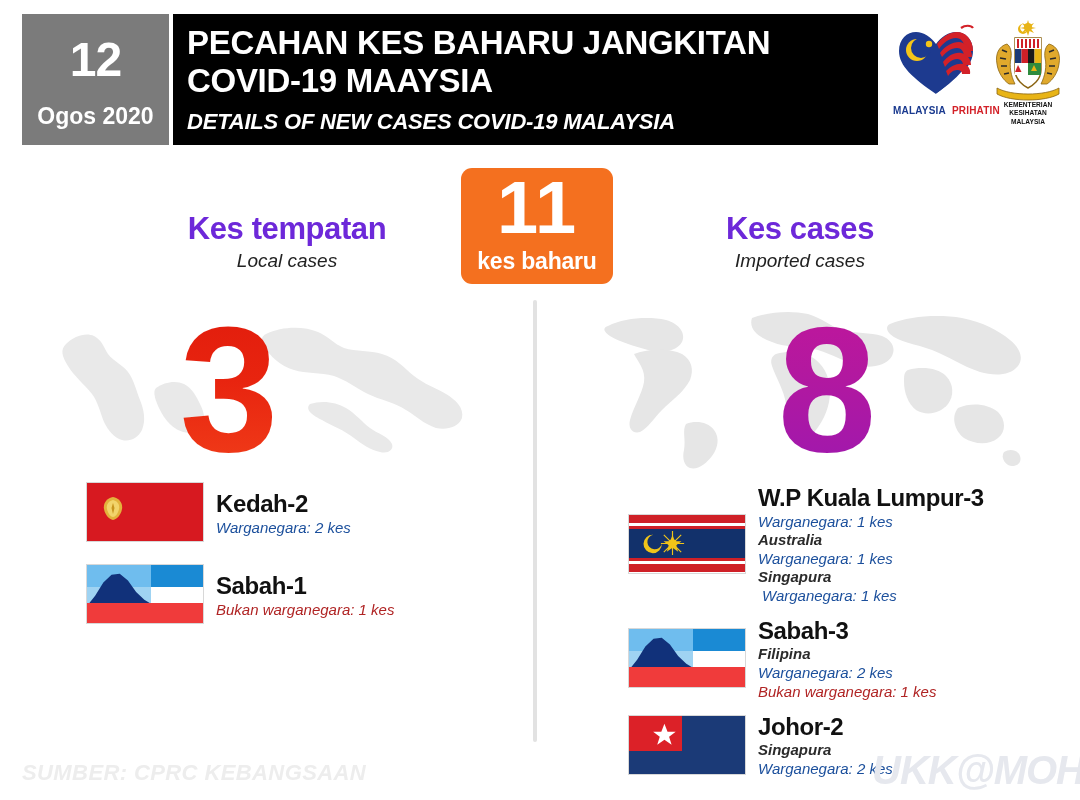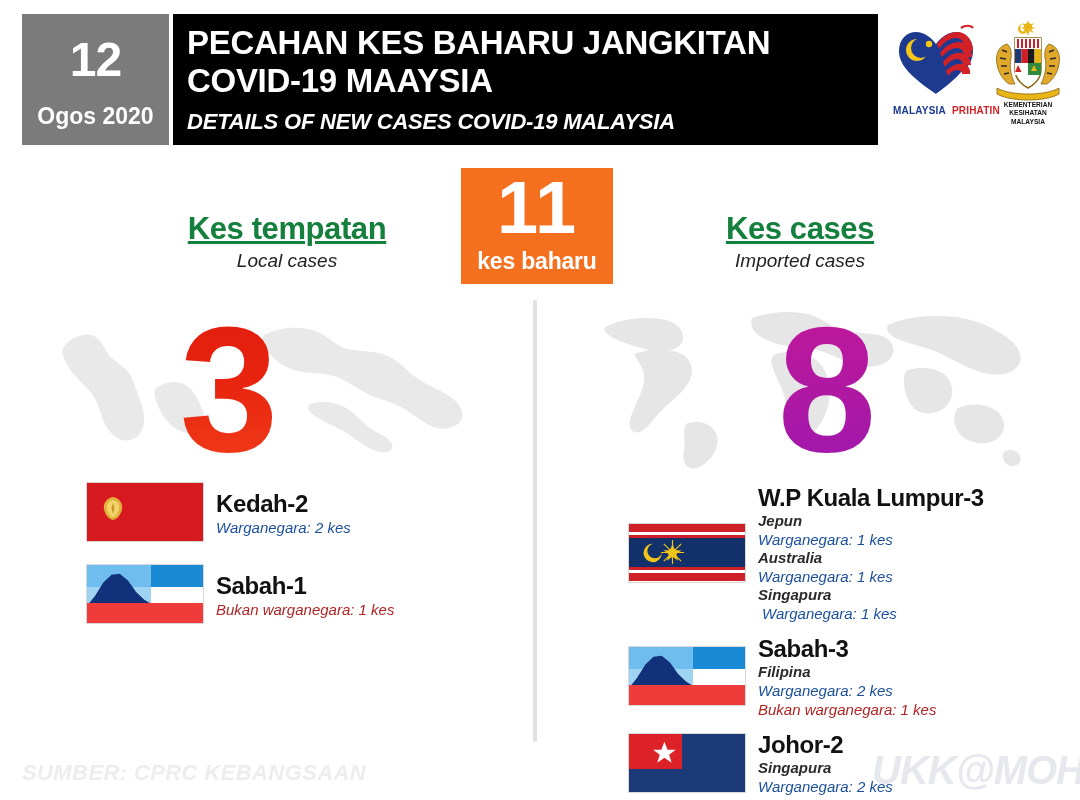--- a/index.html
+++ b/index.html
@@ -42,29 +42,29 @@
     text-align: center; font-size: 10px; font-weight: bold; letter-spacing: .2px; }
   .logo-prihatin .lbl .m { color: #1a3a8f; }
   .logo-prihatin .lbl .p { color: #d32128; }
   .logo-moh { position: absolute; left: 92px; top: 0px; width: 86px; height: 110px; }
   .logo-moh .lbl { position: absolute; left: 0; bottom: 2px; width: 86px; text-align: center;
     font-size: 6.6px; font-weight: bold; line-height: 8.5px; color: #111; }
 
   
   .badge {
     position: absolute; left: 461px; top: 168px; width: 152px; height: 116px;
-    background: #f4701f; color: #fff; text-align: center;
+    background: #f4701f; color: #fff; text-align: center; border-radius: 11px;
   }
   .badge-num { font-size: 74px; font-weight: bold; line-height: 80px; letter-spacing: 1px; }
   .badge-lbl { font-size: 23px; font-weight: bold; line-height: 26px; letter-spacing: -.2px; }
 
   
   .col-head { position: absolute; text-align: center; }
-  .col-head .h1 { font-size: 31px; font-weight: bold; color: #15803d; line-height: 38px;
-     letter-spacing: -.4px; text-decoration: underline; }
+  .col-head .h1 { font-size: 31px; font-weight: bold; color: #6d28d9; line-height: 38px;
+     letter-spacing: -.4px; }
   .col-head .h2 { font-size: 19px; font-style: italic; color: #222; line-height: 26px; }
   #head-local  { left: 92px;  top: 210px; width: 390px; }
   #head-import { left: 600px; top: 210px; width: 400px; }
 
   
   .numwrap { position: absolute; }
   #num-local  { left: 60px;  top: 292px; width: 450px; height: 190px; }
   #num-import { left: 590px; top: 292px; width: 450px; height: 190px; }
   .map-bg { position: absolute; left: 0; top: 0; width: 100%; height: 100%; }
   .bignum {
@@ -333,21 +333,20 @@
             </g>
             <circle cx="44" cy="15" r="4.4" fill="#f0c419"></circle>
           </svg>
         </div>
         <div class="stripe" style="top:75%;height:6%;background:#cf2027;"></div>
         <div class="stripe" style="top:81%;height:5%;background:#ffffff;"></div>
         <div class="stripe" style="top:86%;height:14%;background:#cf2027;"></div>
       </div>
       <div class="entry-text">
         <div class="entry-title">W.P Kuala Lumpur-3</div>
-        <div class="sub-country">Jepun</div>
         <div class="sub-citizen">Warganegara: 1 kes</div>
         <div class="sub-country">Australia</div>
         <div class="sub-citizen">Warganegara: 1 kes</div>
         <div class="sub-country">Singapura</div>
         <div class="sub-citizen indent">Warganegara: 1 kes</div>
       </div>
     </div>
 
     <div class="entry">
       <div class="flag f-sabah">

